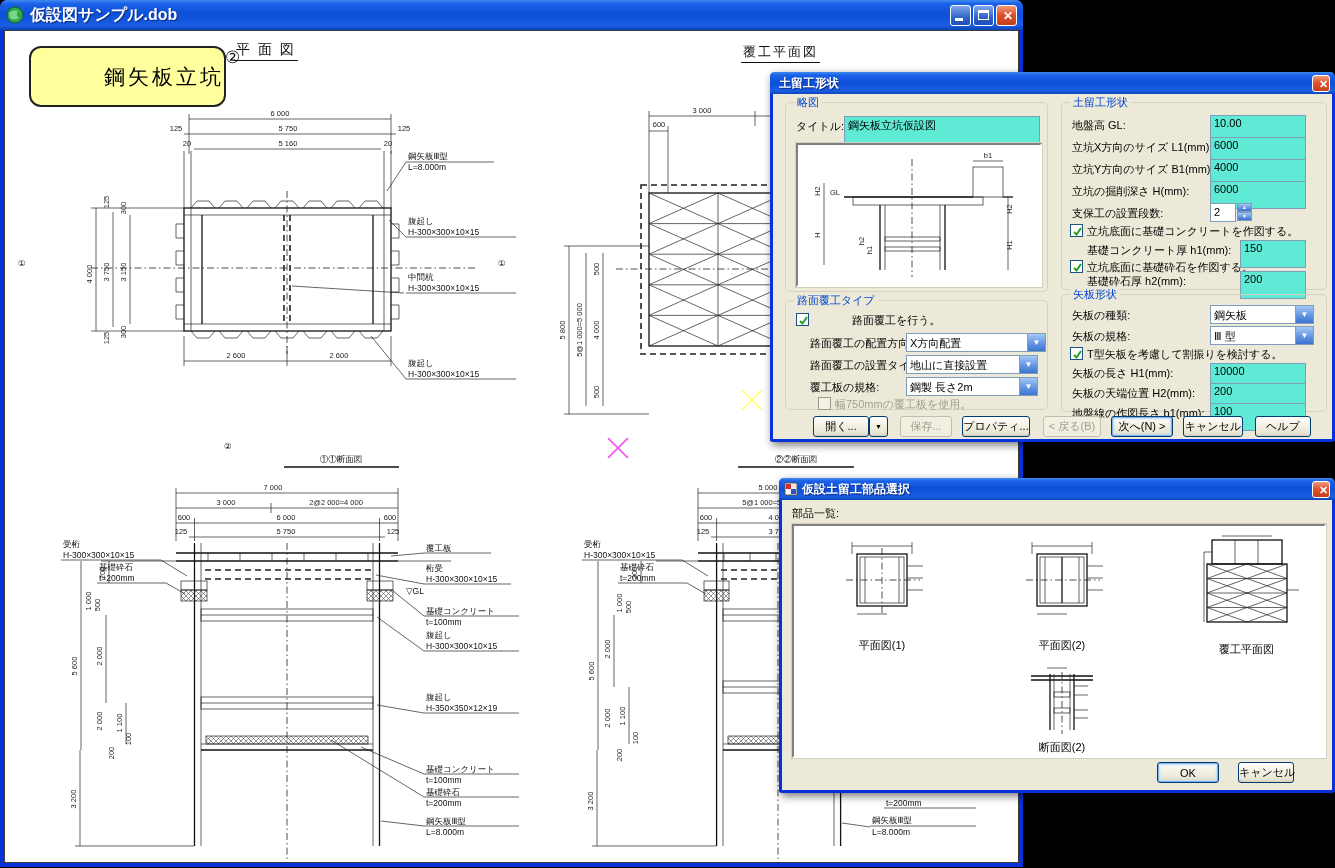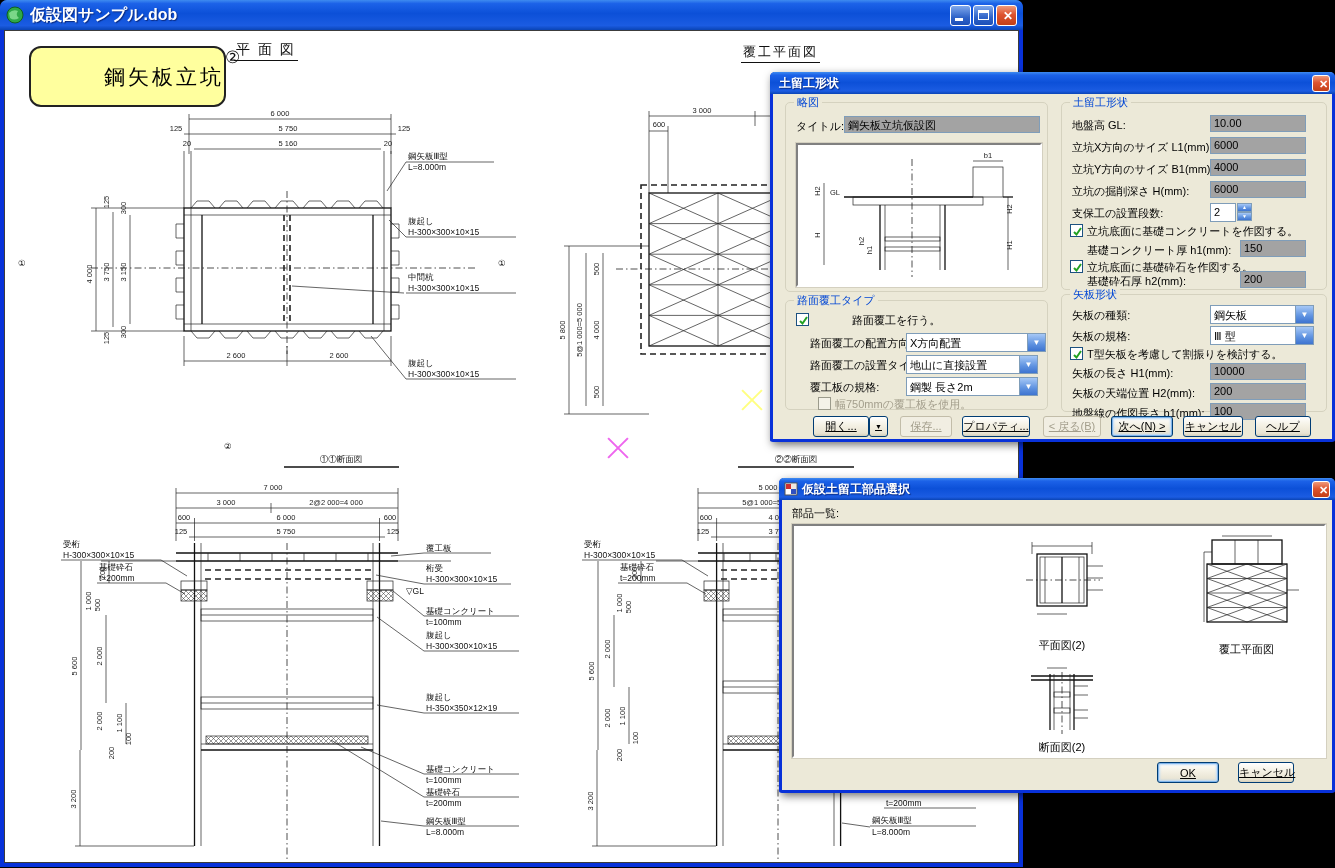--- a/index.html
+++ b/index.html
@@ -49,22 +49,22 @@
   .dlg-title{color:#fff;font-weight:bold;font-size:12px;flex:1;margin-left:4px;
       text-shadow:1px 1px 1px #0A2A80;white-space:nowrap;}
   .xbtn{width:18px;height:17px;border:1px solid #fff;border-radius:3px;box-sizing:border-box;
       background:linear-gradient(180deg,#F09A7A,#DE5430 45%,#C33F17);color:#fff;font-size:11px;
       font-weight:bold;text-align:center;line-height:14px;cursor:pointer;}
   .dlg-body{position:relative;width:100%;height:calc(100% - 22px);font-size:11px;color:#000;}
   .grp{position:absolute;border:1px solid #D5D2BF;border-radius:5px;box-sizing:border-box;}
   .grp-cap{position:absolute;top:-8px;left:8px;background:#ECE9D8;padding:0 3px;
       color:#0046D5;font-size:11px;white-space:nowrap;}
   .flabel{position:absolute;white-space:nowrap;font-size:11px;}
-  .txt{position:absolute;background:#a3a3a3;border:1px solid #7F9DB9;box-sizing:border-box;
-      height:17px;font-size:11px;padding:1px 3px;white-space:nowrap;overflow:hidden;}
+  .txt{position:absolute;background:#5eead4;border:1px solid #7F9DB9;box-sizing:border-box;
+      height:28px;font-size:11px;padding:1px 3px;white-space:nowrap;overflow:hidden;}
   .combo{position:absolute;background:#fff;border:1px solid #7F9DB9;box-sizing:border-box;
       height:19px;font-size:11px;}
   .combo .cval{position:absolute;left:3px;top:2px;white-space:nowrap;}
   .combo .carr{position:absolute;right:0;top:0;bottom:0;width:17px;color:#fff;font-size:8px;
       text-align:center;line-height:17px;background:linear-gradient(180deg,#A6C8F6,#5E92E0 60%,#3E74D0);
       border-left:1px solid #7F9DB9;cursor:pointer;}
   .cb{position:absolute;width:13px;height:13px;background:#fff;border:1px solid #1C5180;
       box-sizing:border-box;}
   .cb svg{position:absolute;left:0;top:0;}
   .cb.off{border-color:#9b9b8c;background:#f4f2e8;}
@@ -74,21 +74,21 @@
   .spin .sval{position:absolute;left:0;top:0;bottom:0;width:26px;background:#fff;
       border:1px solid #7F9DB9;box-sizing:border-box;padding:2px 3px;}
   .spin .sb{position:absolute;right:0;width:15px;height:9px;box-sizing:border-box;color:#fff;
       background:linear-gradient(180deg,#A6C8F6,#5E92E0 60%,#3E74D0);border:1px solid #7F9DB9;
       font-size:5px;text-align:center;line-height:7px;cursor:pointer;}
   .preview{position:absolute;background:#fff;border-top:2px solid #808080;border-left:2px solid #808080;
       border-right:2px solid #fff;border-bottom:2px solid #fff;box-shadow:0 0 0 1px #d4d0c0;}
   .xp-btn{position:absolute;height:21px;box-sizing:border-box;border:1px solid #003C74;border-radius:3px;
       background:linear-gradient(180deg,#fff,#F5F2E6 40%,#E9E4D3 85%,#D6D0BA);font-size:11px;
       font-family:"Liberation Sans",sans-serif;text-align:center;cursor:pointer;padding:0;
-      white-space:nowrap;text-decoration:underline;}
+      white-space:nowrap;}
   .xp-btn.def{box-shadow:inset 0 0 0 1px #7EB4EA, inset 0 0 2px 2px #BFDBF8;}
   .xp-btn.dis{color:#A39E8C;border-color:#C2BDA9;background:#F1EEE2;cursor:default;}
   .listbox{position:absolute;background:#fff;border-top:2px solid #808080;border-left:2px solid #808080;
       border-right:2px solid #fff;border-bottom:2px solid #fff;box-shadow:0 0 0 1px #d4d0c0;}
   .cell{position:absolute;text-align:center;}
   .cell .clabel{font-size:11px;margin-top:2px;white-space:nowrap;}
 </style>
 </head>
 <body>
 
@@ -606,20 +606,35 @@
       <rect x="7" y="7" width="5" height="5" fill="#3050C0"></rect>
       <rect x="7" y="2" width="5" height="5" fill="#F0E8E0"></rect>
     </svg>
     <span class="dlg-title">仮設土留工部品選択</span>
     <button class="xbtn">✕</button>
   </div>
   <div class="dlg-body">
     <span class="flabel" style="left:10px;top:6px;">部品一覧:</span>
     <div class="listbox" style="left:10px;top:24px;width:530px;height:230px;">
 
+      <div class="cell" style="left:28px;top:8px;width:120px;">
+        <svg width="100" height="100" viewBox="0 0 100 100">
+          <line class="s" x1="20" y1="12" x2="80" y2="12"></line>
+            <line class="s" x1="20" y1="8" x2="20" y2="20"></line>
+            <line class="s" x1="80" y1="8" x2="80" y2="20"></line>
+          <rect class="s2" x="25" y="20" width="50" height="52"></rect>
+            <rect class="s" x="28" y="23" width="44" height="46"></rect>
+          <line class="s" x1="33" y1="23" x2="33" y2="69"></line>
+            <line class="s" x1="67" y1="23" x2="67" y2="69"></line>
+          <line class="dash" x1="14" y1="46" x2="88" y2="46"></line>
+            <line class="dash" x1="50" y1="14" x2="50" y2="80"></line>
+          <path class="s" d="M75 32 h16 M75 44 h16 M75 56 h16 M25 80 h30"></path>
+        </svg>
+        <div class="clabel">平面図(1)</div>
+      </div>
       <div class="cell" style="left:208px;top:8px;width:120px;">
         <svg width="100" height="100" viewBox="0 0 100 100">
           <line class="s" x1="20" y1="12" x2="80" y2="12"></line>
             <line class="s" x1="20" y1="8" x2="20" y2="20"></line>
             <line class="s" x1="80" y1="8" x2="80" y2="20"></line>
           <rect class="s2" x="25" y="20" width="50" height="52"></rect>
             <rect class="s" x="28" y="23" width="44" height="46"></rect>
           <line class="s" x1="33" y1="23" x2="33" y2="69"></line>
             <line class="s" x1="67" y1="23" x2="67" y2="69"></line>
           <line class="s2" x1="50" y1="23" x2="50" y2="69"></line>

